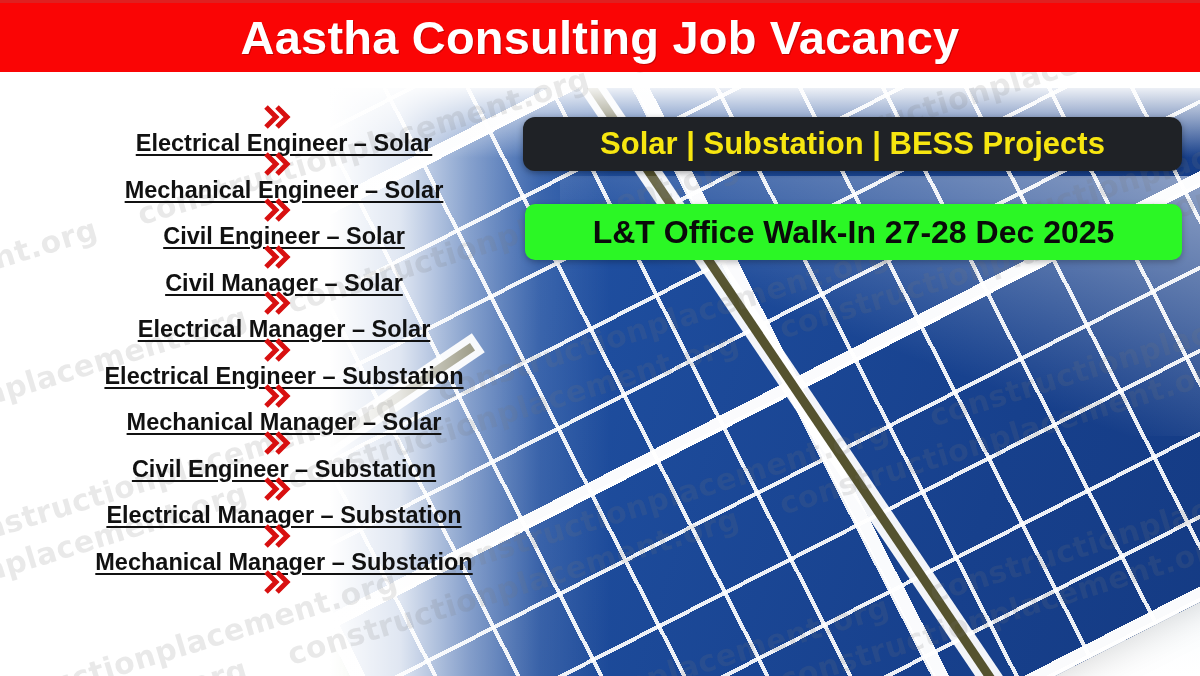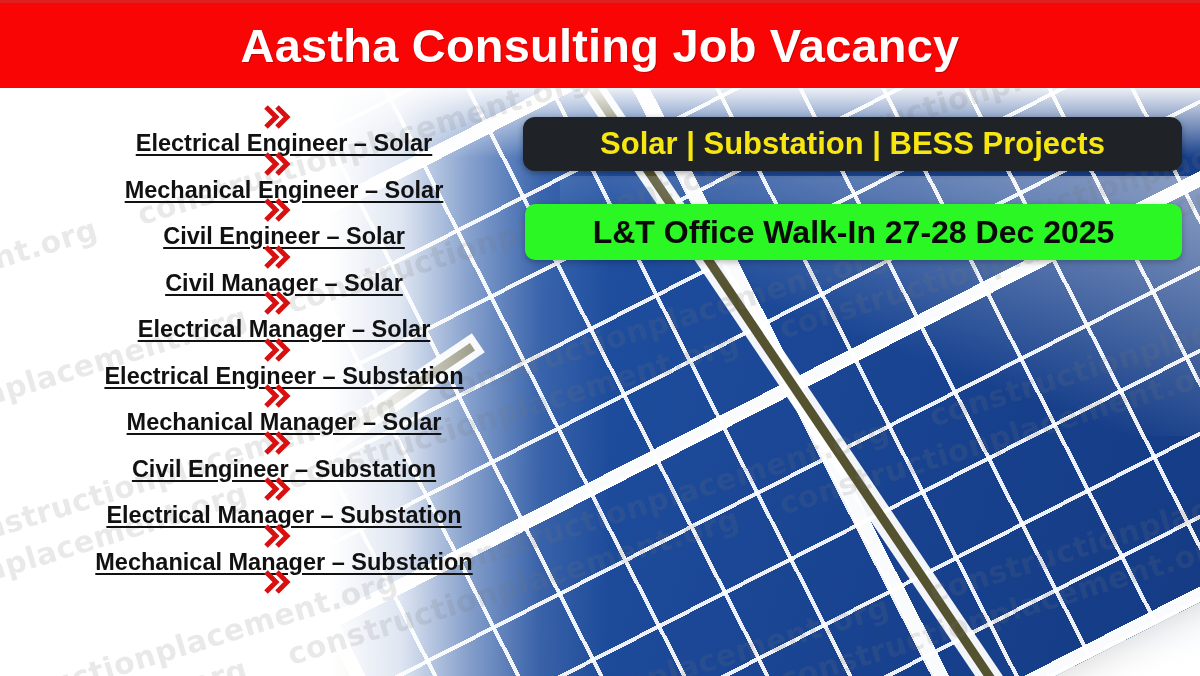--- a/index.html
+++ b/index.html
@@ -120,21 +120,21 @@
     color: rgba(120,120,120,0.16);
     transform: rotate(-17deg);
     letter-spacing: .5px;
     font-family: "DejaVu Sans", sans-serif;
   }
 
   
   .header {
     position: absolute;
     left: 0; top: 0;
-    width: 1200px; height: 88px;
+    width: 1200px; height: 72px;
     background: #fa0505;
     border-top: 3px solid #e02020;
     box-sizing: border-box;
     display: flex;
     align-items: center;
     justify-content: center;
     z-index: 20;
   }
   .header-title {
     color: #ffffff;

